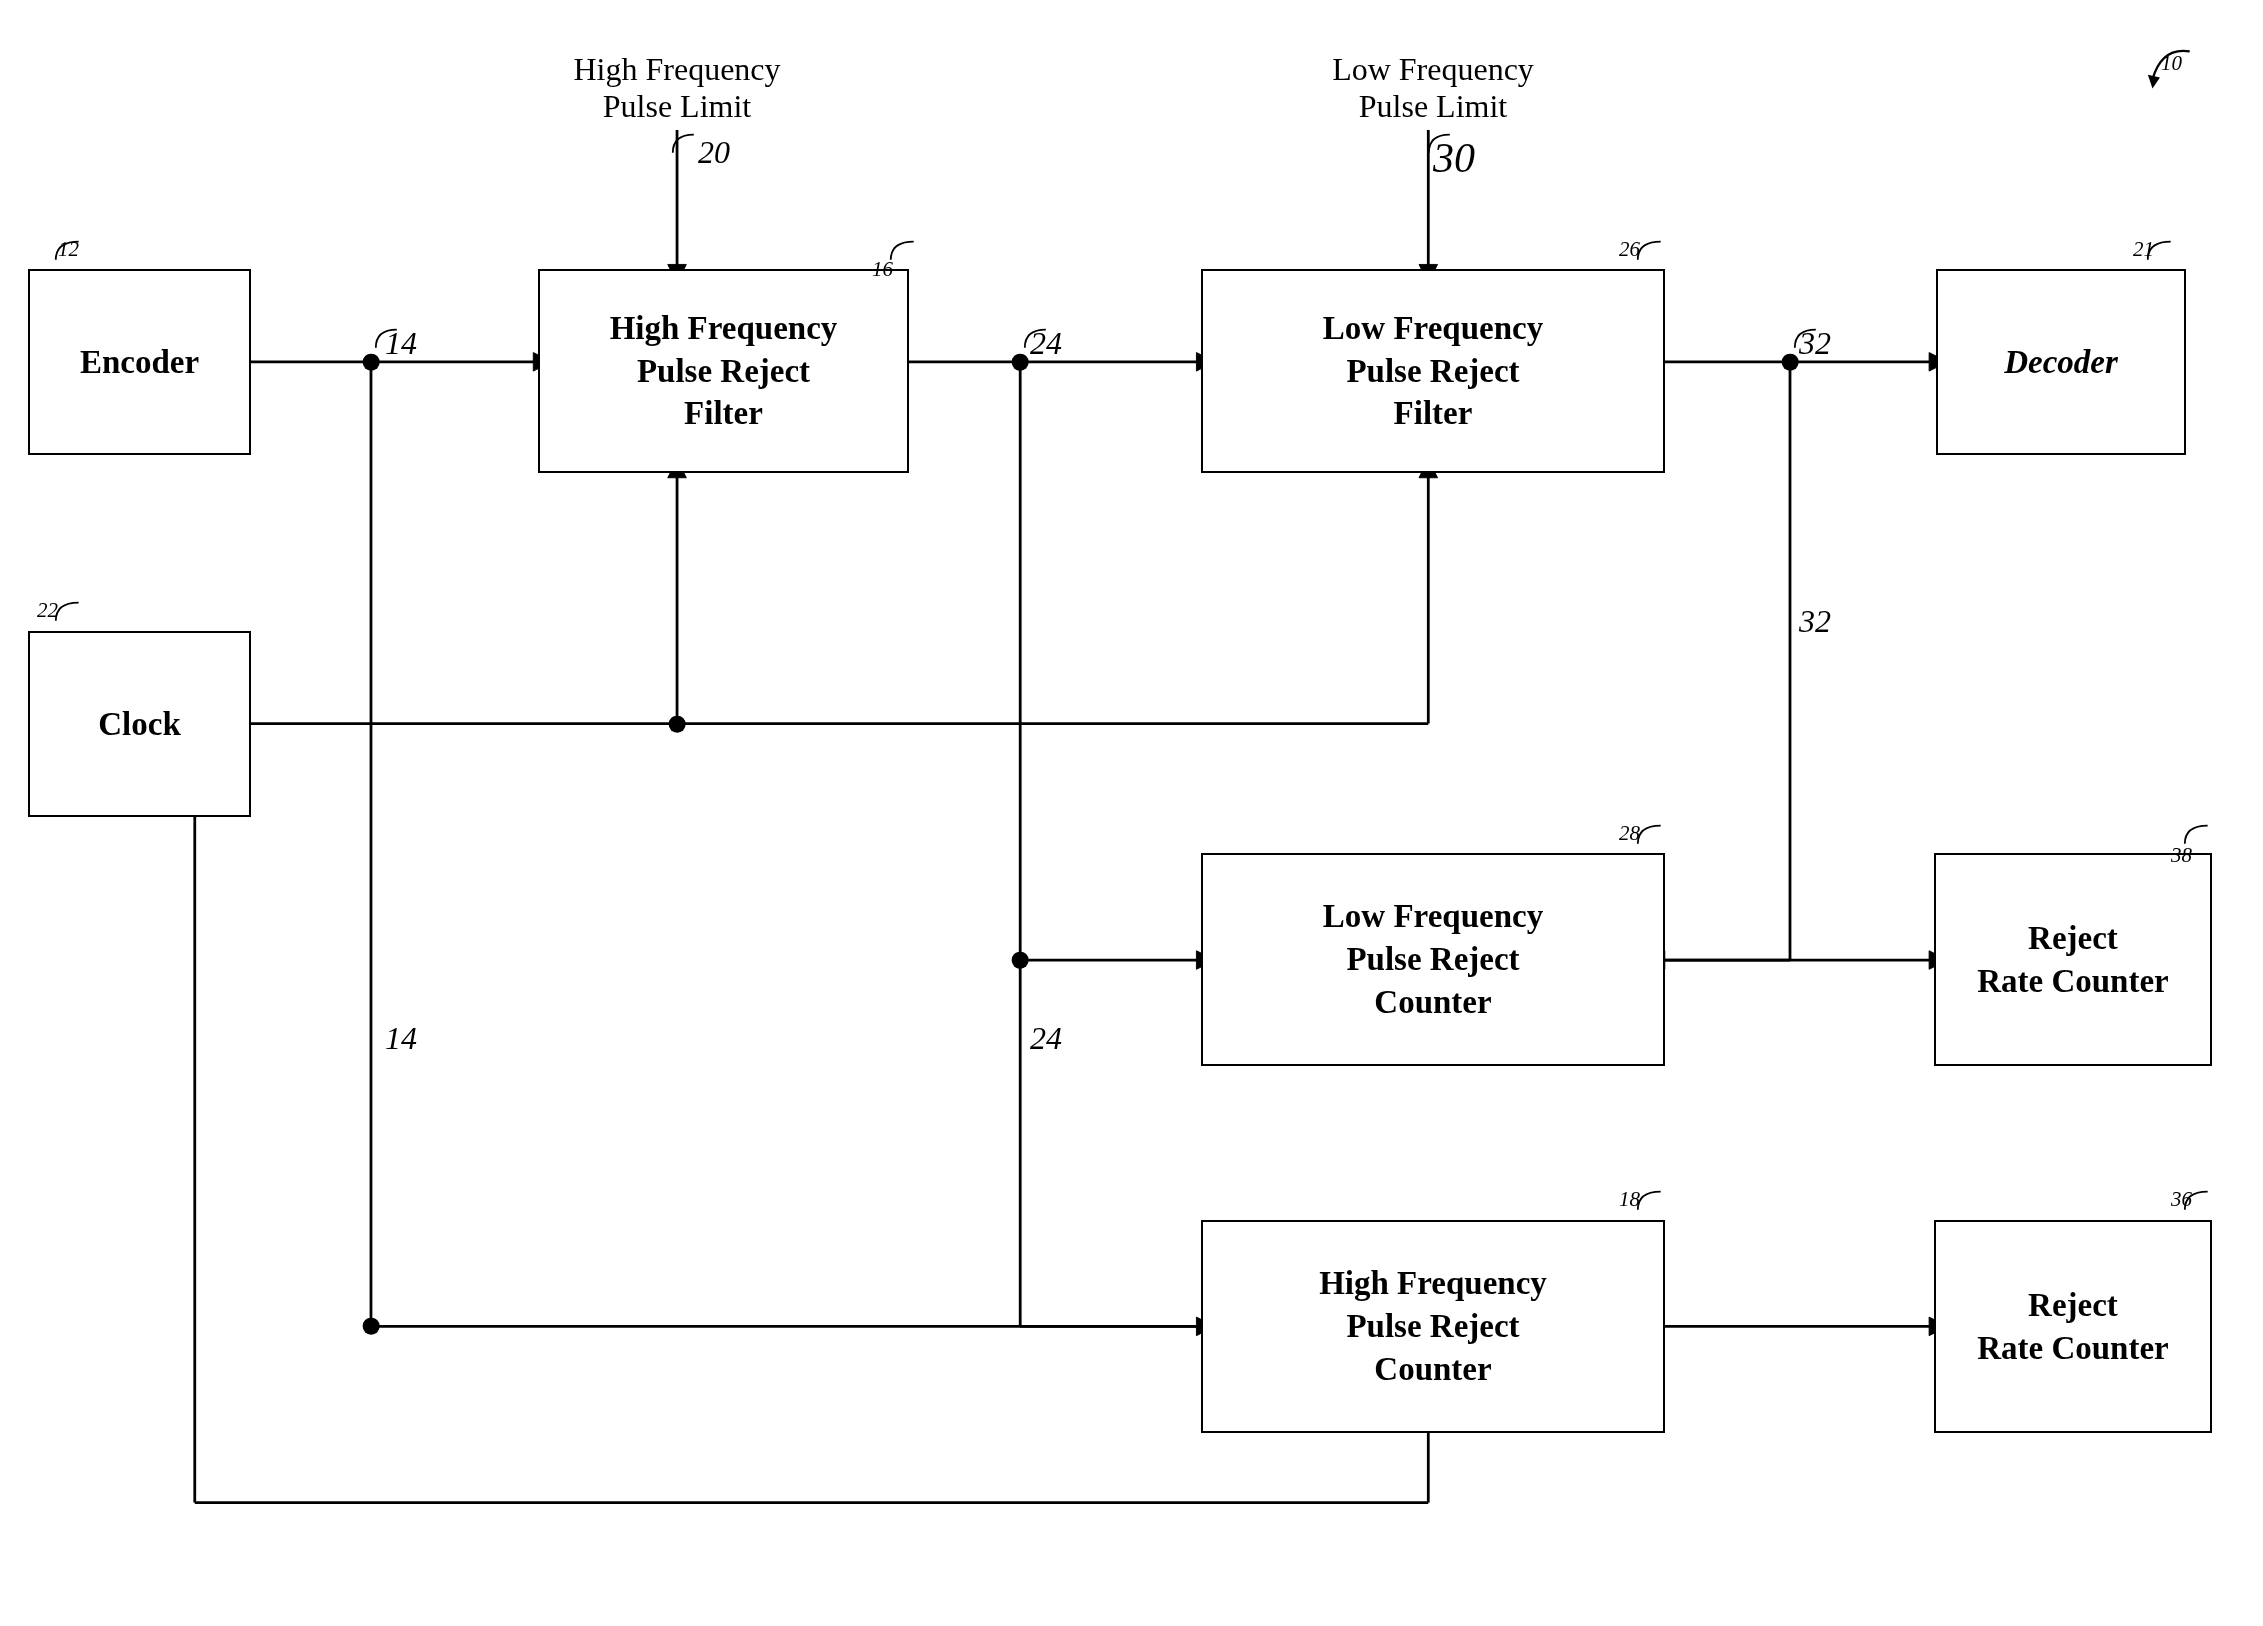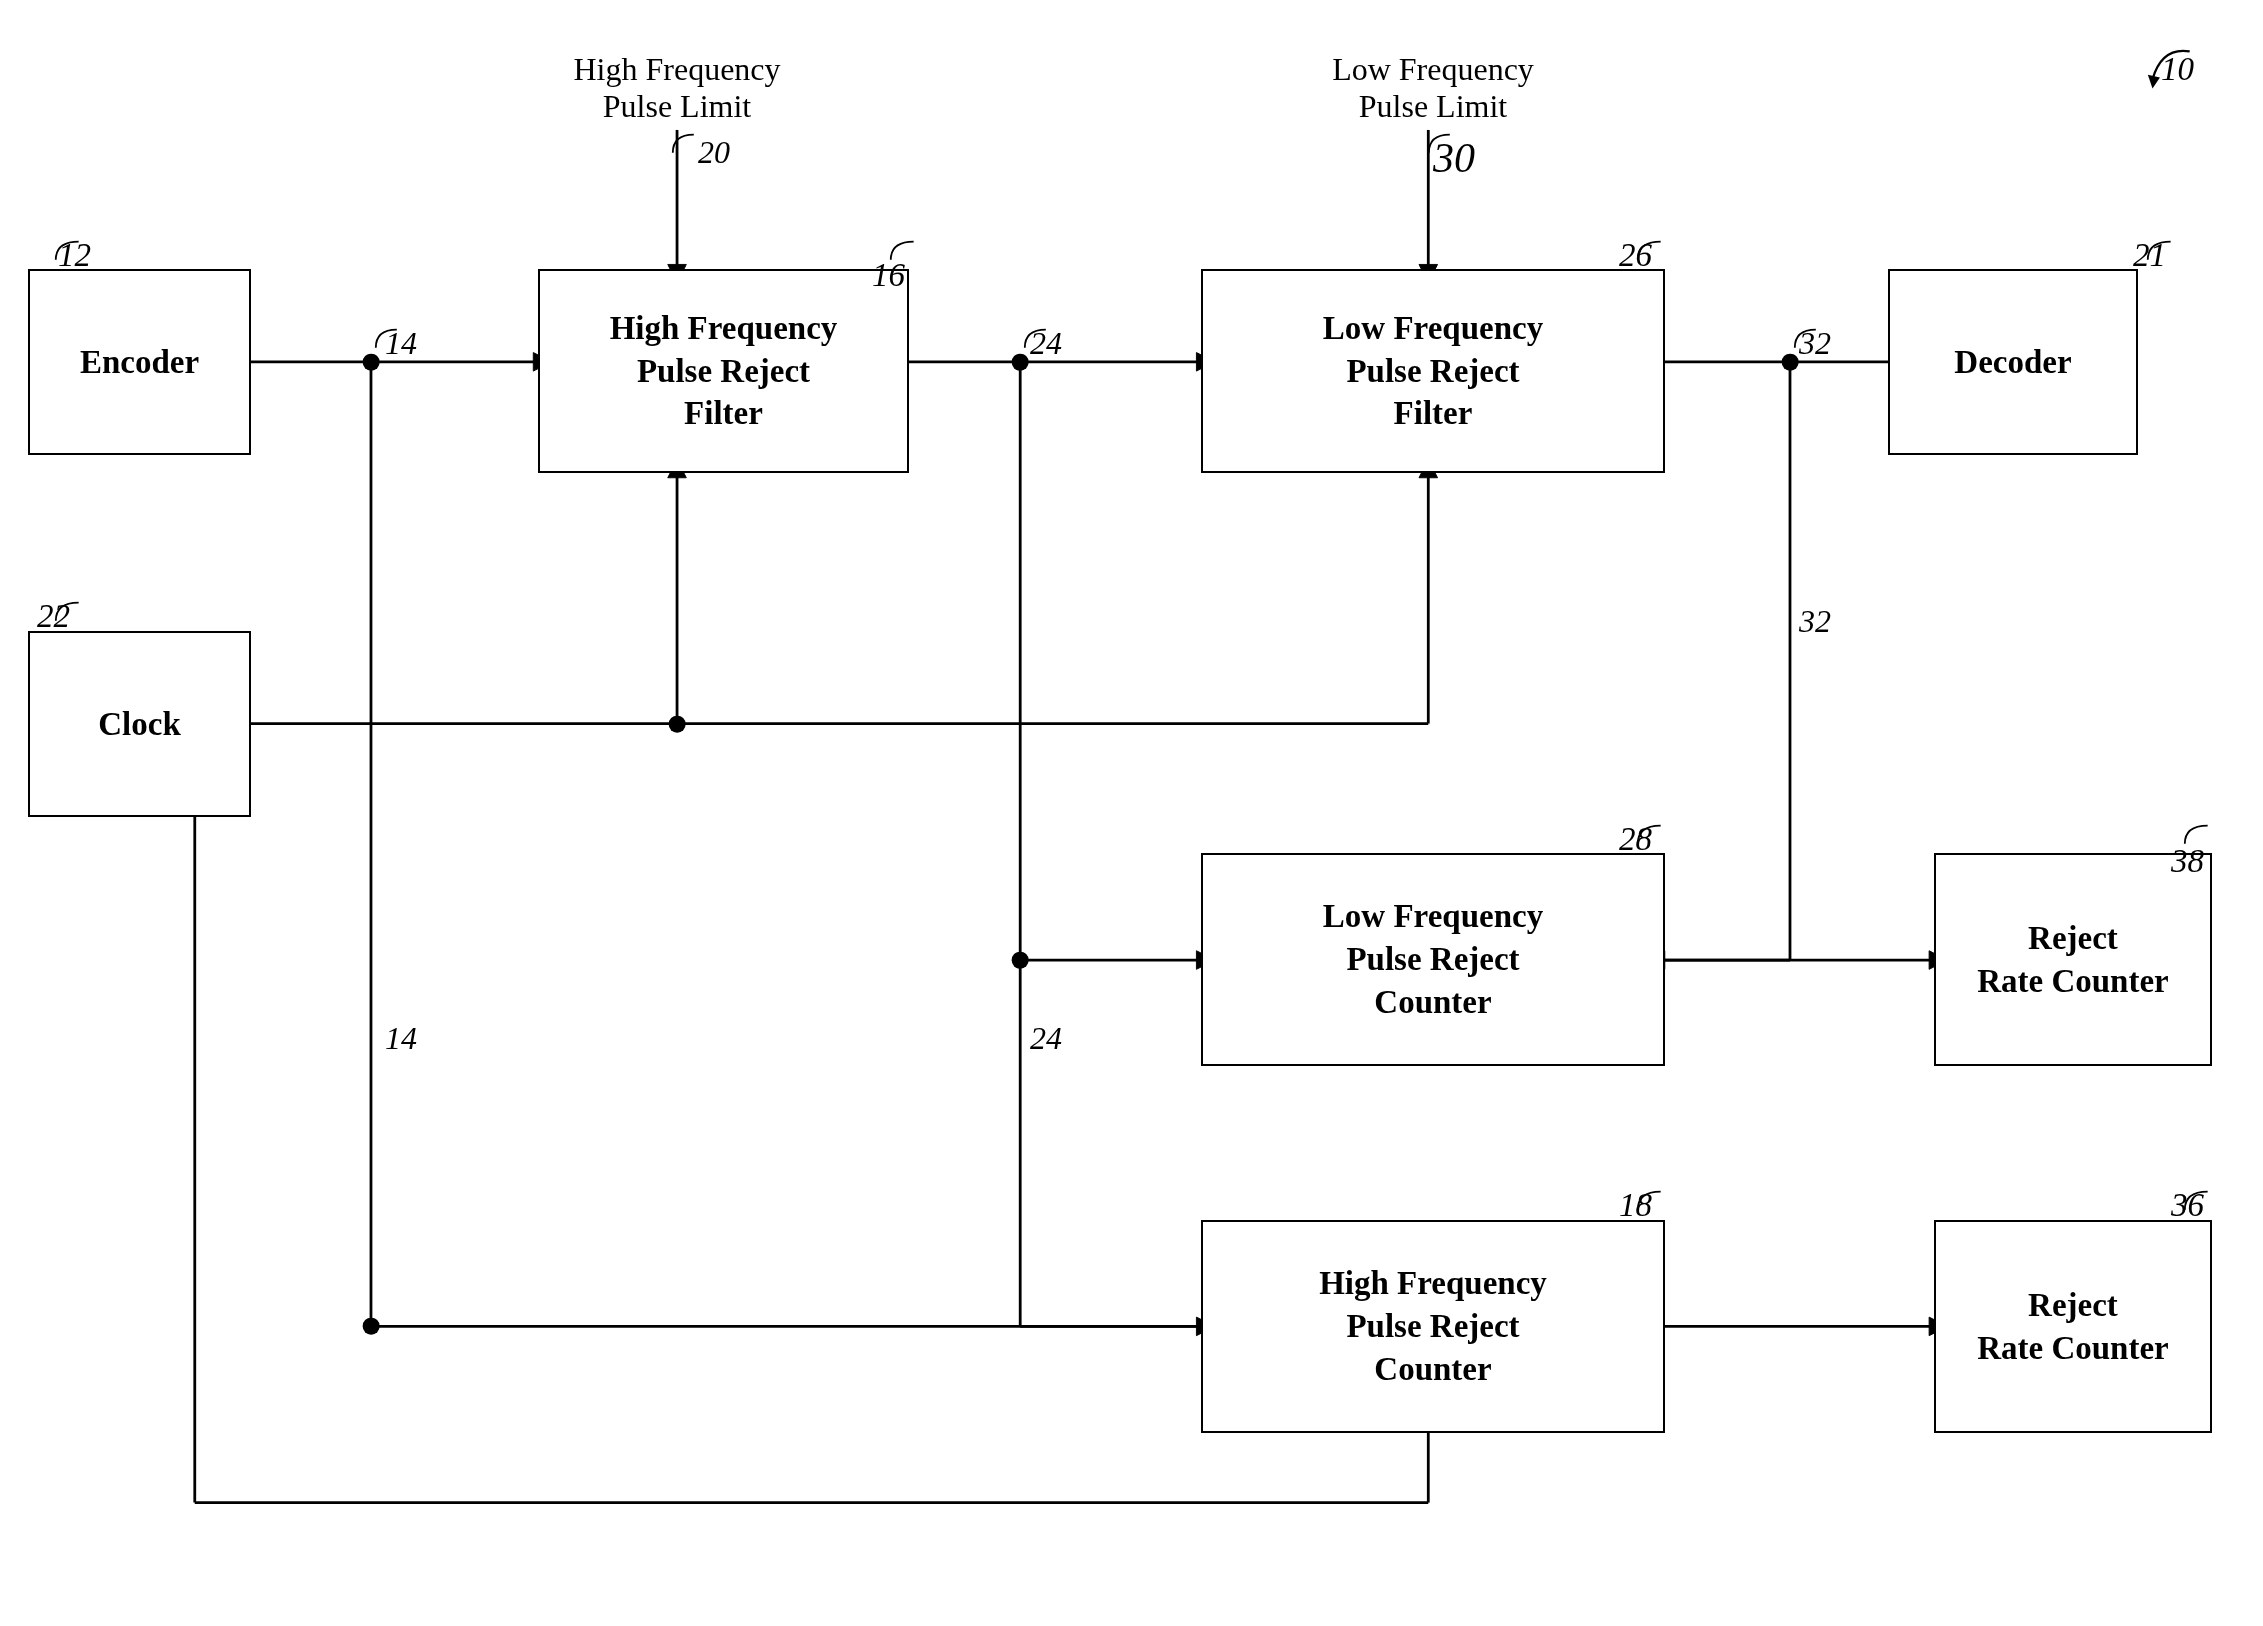--- a/index.html
+++ b/index.html
@@ -24,21 +24,21 @@
       display: flex;
       align-items: center;
       justify-content: center;
       text-align: center;
       font-size: 33px;
       font-weight: bold;
       line-height: 1.3;
     }
     .label {
       position: absolute;
-      font-size: 33px;
+      font-size: 21px;
       font-style: italic;
       font-weight: normal;
     }
     .label-normal {
       position: absolute;
       font-size: 32px;
       font-weight: normal;
     }
     svg.lines {
       position: absolute;
@@ -142,21 +142,21 @@
   </div>
 
   <div class="block" style="left:538px; top:269px; width:371px; height:204px;">
     <span>High Frequency<br>Pulse Reject<br>Filter</span>
   </div>
 
   <div class="block" style="left:1201px; top:269px; width:464px; height:204px;">
     <span>Low Frequency<br>Pulse Reject<br>Filter</span>
   </div>
 
-  <div class="block" style="left:1888px; top:269px; width:250px; height:186px;">
+  <div class="block" style="left:1936px; top:269px; width:250px; height:186px;font-style:italic;">
     <span>Decoder</span>
   </div>
 
   <div class="block" style="left:1201px; top:853px; width:464px; height:213px;">
     <span>Low Frequency<br>Pulse Reject<br>Counter</span>
   </div>
 
   <div class="block" style="left:1201px; top:1220px; width:464px; height:213px;">
     <span>High Frequency<br>Pulse Reject<br>Counter</span>
   </div>

